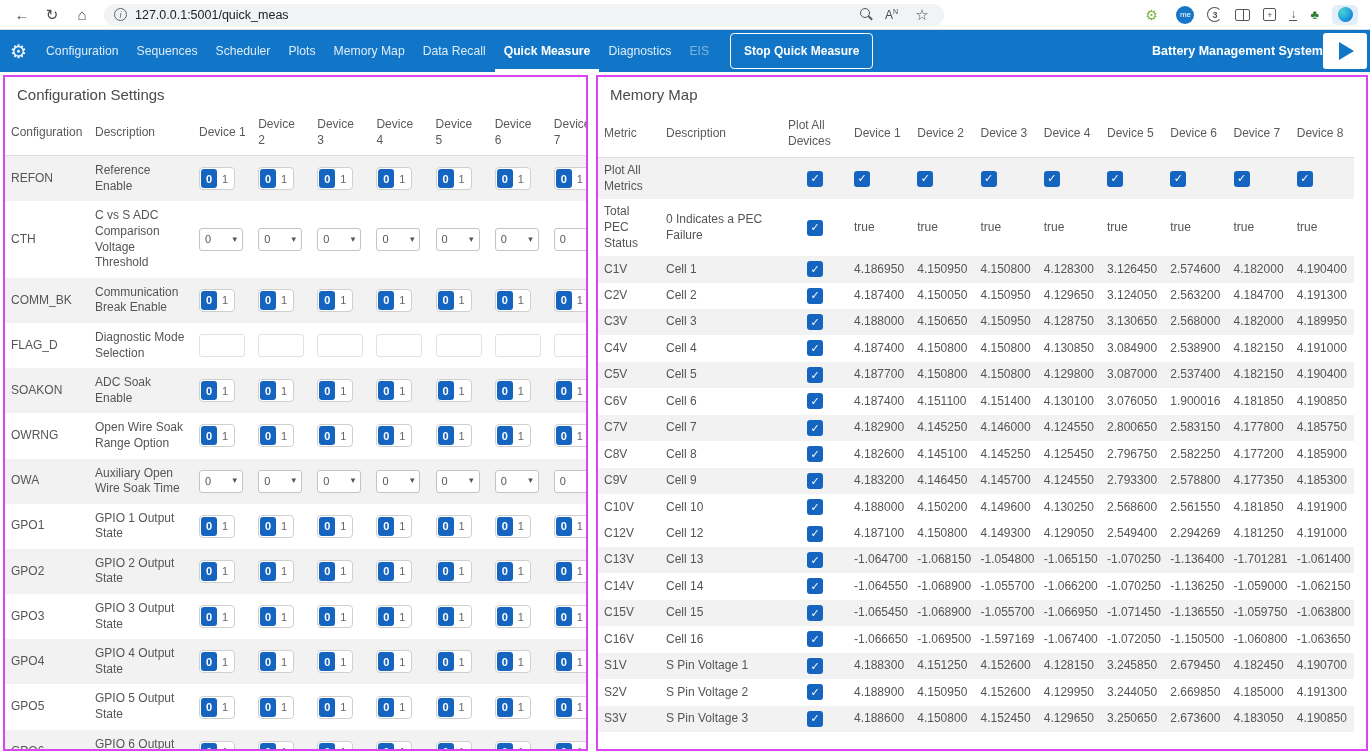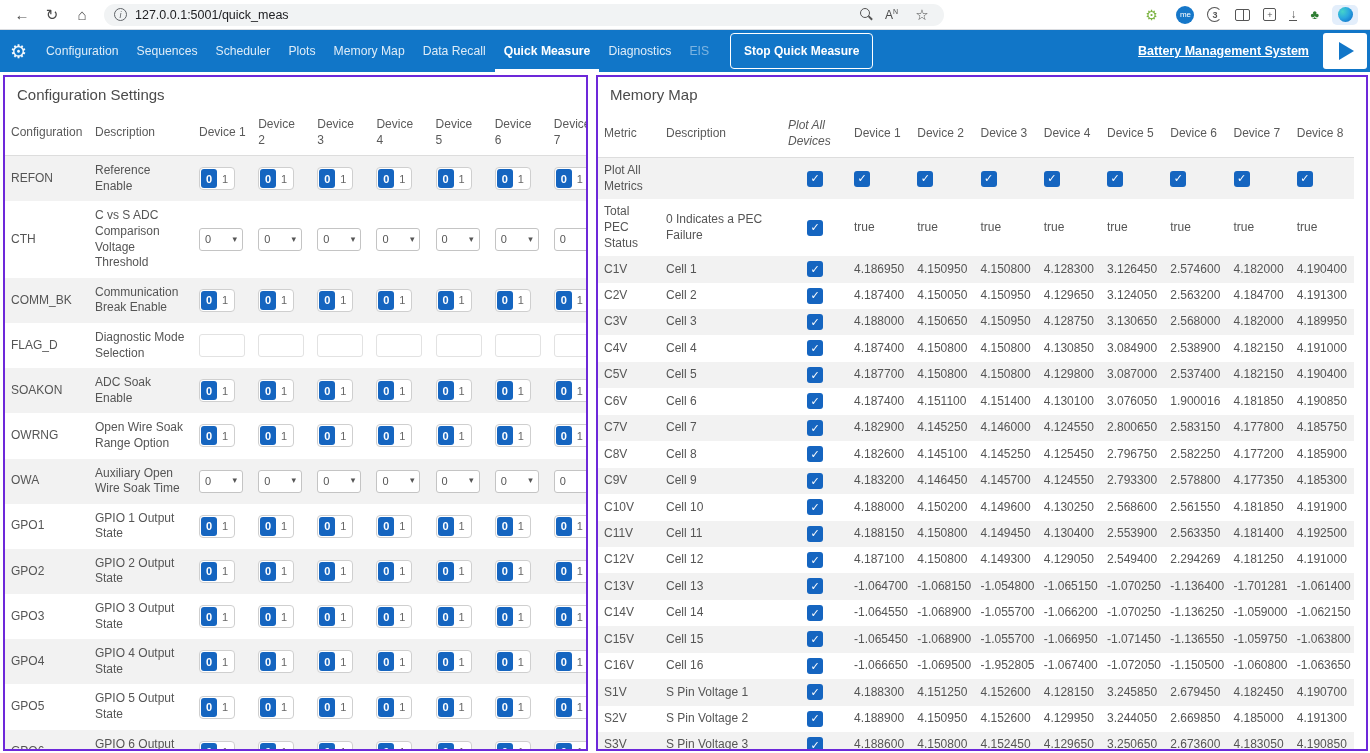--- a/index.html
+++ b/index.html
@@ -47,29 +47,29 @@
   .navbar { height:42px; background:#1176c8; display:flex; align-items:center; padding:0 0 0 10px; color:#fff; }
   .nav-gear { font-size:19px; color:rgba(255,255,255,.95); margin-right:10px; cursor:pointer; }
   .nav-items { display:flex; align-items:stretch; height:42px; }
   .nav-item { display:flex; align-items:center; padding:0 9px; font-size:12.2px;
     color:rgba(255,255,255,.86); cursor:pointer; border-bottom:3px solid transparent; border-top:3px solid transparent; }
   .nav-item.active { color:#fff; font-weight:bold; border-bottom-color:#fff; }
   .nav-item.disabled { color:rgba(255,255,255,.45); }
   .stop-btn { margin-left:12px; background:transparent; border:1px solid #fff; border-radius:4px;
     color:#fff; font-size:12px; font-weight:bold; padding:10px 13px; cursor:pointer;
     font-family:"Liberation Sans",sans-serif; }
-  .brand { margin-left:auto; font-size:12.5px; font-weight:bold; padding-right:14px; white-space:nowrap;text-decoration:underline; }
+  .brand { margin-left:auto; font-size:12.5px; font-weight:bold; white-space:nowrap; }
   .play-box { width:44px; height:36px; margin:3px 3px 3px 0; background:#fff; border-radius:3px;
     display:flex; align-items:center; justify-content:center; cursor:pointer; flex:0 0 auto; }
   .play-tri { width:0; height:0; border-left:15px solid #1176c8;
     border-top:9px solid transparent; border-bottom:9px solid transparent; margin-left:3px; }
 
   
   .content { display:flex; gap:8px; padding:3px 2px 0 3px; background:#fff; }
-  .panel { border:2px solid #6d28d9; background:#fff; height:676px; overflow:hidden; }
+  .panel { border:2px solid #d946ef; background:#fff; height:676px; overflow:hidden; }
   .panel-left { width:585px; flex:0 0 auto; }
   .panel-right { flex:1 1 auto; }
   .panel-title { font-size:15px; font-weight:400; color:#4b4b4b; padding:9px 12px 7px; }
   .tbl-wrap { overflow:hidden; }
   table { border-collapse:collapse; table-layout:fixed; font-size:12px; color:#555; line-height:1.3; }
   th { text-align:left; font-weight:400; color:#5a5a5a; vertical-align:middle;
     border-bottom:1px solid #ddd; }
   td { vertical-align:middle; }
   tr.stripe { background:#f2f2f2; }
 
@@ -81,21 +81,21 @@
   .cfg-table th.dev { word-spacing:60px; }     
   .cfg-table th.dev1 { word-spacing:normal; white-space:nowrap; }
 
   
   .mem-table { width:756px; }
   .mem-table th { padding:8px 6px; white-space:nowrap; }
   .mem-table td { padding:5px 6px; }
   .mem-table th.plot { white-space:normal; }
   .mem-table th:nth-child(1) { width:62px; }
   .mem-table th:nth-child(2) { width:122px; }
-  .mem-table th:nth-child(3) { width:66px;font-style:italic; }
+  .mem-table th:nth-child(3) { width:66px; }
   .mem-table td.cb-plot { text-align:center; }
 
   
   .toggle { display:inline-flex; align-items:center; border:1px solid #cfcfcf; border-radius:4px;
     background:#fff; padding:1px; cursor:pointer; }
   .toggle .t { width:16px; height:19px; display:inline-flex; align-items:center; justify-content:center;
     font-size:11px; color:#666; }
   .toggle .on { background:#1565c0; color:#fff; border-radius:3px; font-weight:bold; }
   .sel { display:inline-flex; align-items:center; justify-content:space-between; width:44px; height:23px;
     border:1px solid #c4c4c4; border-radius:3px; background:#fff; padding:0 5px;
@@ -740,33 +740,20 @@
               <td class="cb-plot"><span class="cbx">✓</span></td>
               <td>4.188000</td>
               <td>4.150200</td>
               <td>4.149600</td>
               <td>4.130250</td>
               <td>2.568600</td>
               <td>2.561550</td>
               <td>4.181850</td>
               <td>4.191900</td>
             </tr>
-            <tr class="stripe">
-              <td>C11V</td>
-              <td>Cell 11</td>
-              <td class="cb-plot"><span class="cbx">✓</span></td>
-              <td>4.188150</td>
-              <td>4.150800</td>
-              <td>4.149450</td>
-              <td>4.130400</td>
-              <td>2.553900</td>
-              <td>2.563350</td>
-              <td>4.181400</td>
-              <td>4.192500</td>
-            </tr>
             <tr>
               <td>C12V</td>
               <td>Cell 12</td>
               <td class="cb-plot"><span class="cbx">✓</span></td>
               <td>4.187100</td>
               <td>4.150800</td>
               <td>4.149300</td>
               <td>4.129050</td>
               <td>2.549400</td>
               <td>2.294269</td>
@@ -811,21 +798,21 @@
               <td>-1.136550</td>
               <td>-1.059750</td>
               <td>-1.063800</td>
             </tr>
             <tr>
               <td>C16V</td>
               <td>Cell 16</td>
               <td class="cb-plot"><span class="cbx">✓</span></td>
               <td>-1.066650</td>
               <td>-1.069500</td>
-              <td>-1.952805</td>
+              <td>-1.597169</td>
               <td>-1.067400</td>
               <td>-1.072050</td>
               <td>-1.150500</td>
               <td>-1.060800</td>
               <td>-1.063650</td>
             </tr>
             <tr class="stripe">
               <td>S1V</td>
               <td>S Pin Voltage 1</td>
               <td class="cb-plot"><span class="cbx">✓</span></td>

